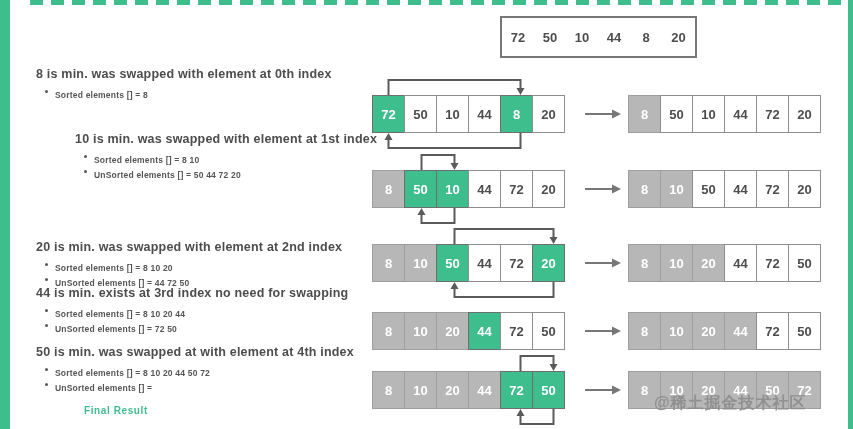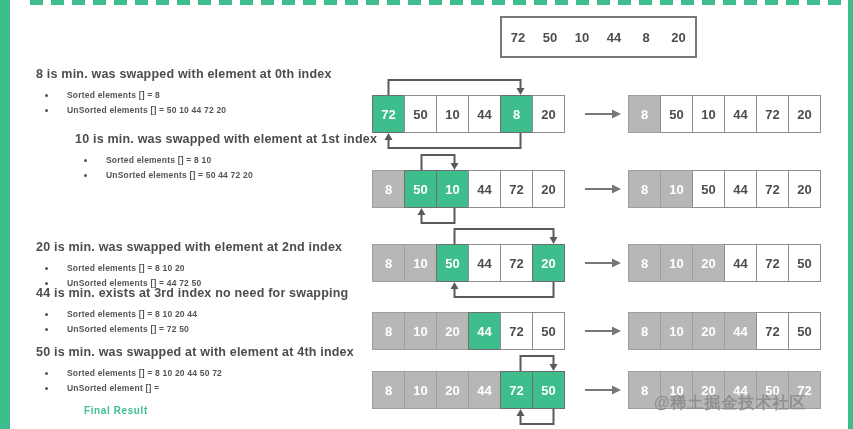--- a/index.html
+++ b/index.html
@@ -20,21 +20,21 @@
     font-weight:bold;font-size:13px;border:1px solid #8d8d8d;margin-left:-1px;flex:none}
   .cell:first-child{margin-left:0}
   .cell.white{background:#fff;color:#4d4d4d}
   .cell.gray{background:var(--gray);color:#fff;border-color:#9e9e9e}
   .cell.green{background:var(--green);color:#fff;border-color:#6e6e6e}
 
   .array-row{position:absolute;display:flex}
 
   .step-text{position:absolute;left:36px}
   .step-heading{font-size:12.5px;font-weight:bold;color:#4d4d4d;letter-spacing:.2px;margin-bottom:9px;white-space:nowrap}
-  .bullet{display:flex;align-items:center;gap:19px;margin-left:9px;margin-bottom:5px}
+  .bullet{display:flex;align-items:flex-start;gap:7px;margin-left:9px;margin-bottom:5px}
   .dot{width:3px;height:3px;border-radius:50%;background:#555;flex:none}
   .bullet-text{font-size:8.5px;font-weight:bold;color:#555;letter-spacing:.2px;white-space:nowrap}
 
   .final-result{position:absolute;left:84px;top:405px;font-size:10px;font-weight:bold;
     color:var(--green);letter-spacing:.6px}
   .watermark{position:absolute;left:654px;top:393px;font-size:16px;font-weight:bold;
     color:rgba(140,140,140,.92);z-index:6;letter-spacing:1px}
   svg.arrow-layer{position:absolute;overflow:visible;z-index:3}
 </style>
 </head>
@@ -54,24 +54,20 @@
       <div class="cell white">20</div>
     </div>
 
   <div>
       <div class="step-text" style="top: 52px; margin-top: 15px;">
         <div class="step-heading">8 is min. was swapped with element at 0th index</div>
         <div class="bullet">
           <span class="dot"></span>
           <span class="bullet-text">Sorted elements [] = 8</span>
         </div>
-        <div class="bullet">
-          <span class="dot"></span>
-          <span class="bullet-text">UnSorted elements [] = 50 10 44 72 20</span>
-        </div>
       </div>
       <div class="array-row" style="left: 372px; top: 95px;">
         <div class="cell green">72</div>
         <div class="cell white">50</div>
         <div class="cell white">10</div>
         <div class="cell white">44</div>
         <div class="cell green">8</div>
         <div class="cell white">20</div>
       </div>
       <div class="array-row" style="left: 628px; top: 95px;">
@@ -198,21 +194,21 @@
         <polygon points="28,1.5 28,10.5 37,6" fill="#777777"></polygon>
       </svg>
       <div class="step-text" style="top: 345px;">
         <div class="step-heading">50 is min. was swapped at with element at 4th index</div>
         <div class="bullet">
           <span class="dot"></span>
           <span class="bullet-text">Sorted elements [] = 8 10 20 44 50 72</span>
         </div>
         <div class="bullet">
           <span class="dot"></span>
-          <span class="bullet-text">UnSorted element [] =</span>
+          <span class="bullet-text">UnSorted elements [] =</span>
         </div>
       </div>
       <div class="array-row" style="left: 372px; top: 371px;">
         <div class="cell gray">8</div>
         <div class="cell gray">10</div>
         <div class="cell gray">20</div>
         <div class="cell gray">44</div>
         <div class="cell green">72</div>
         <div class="cell green">50</div>
       </div>

